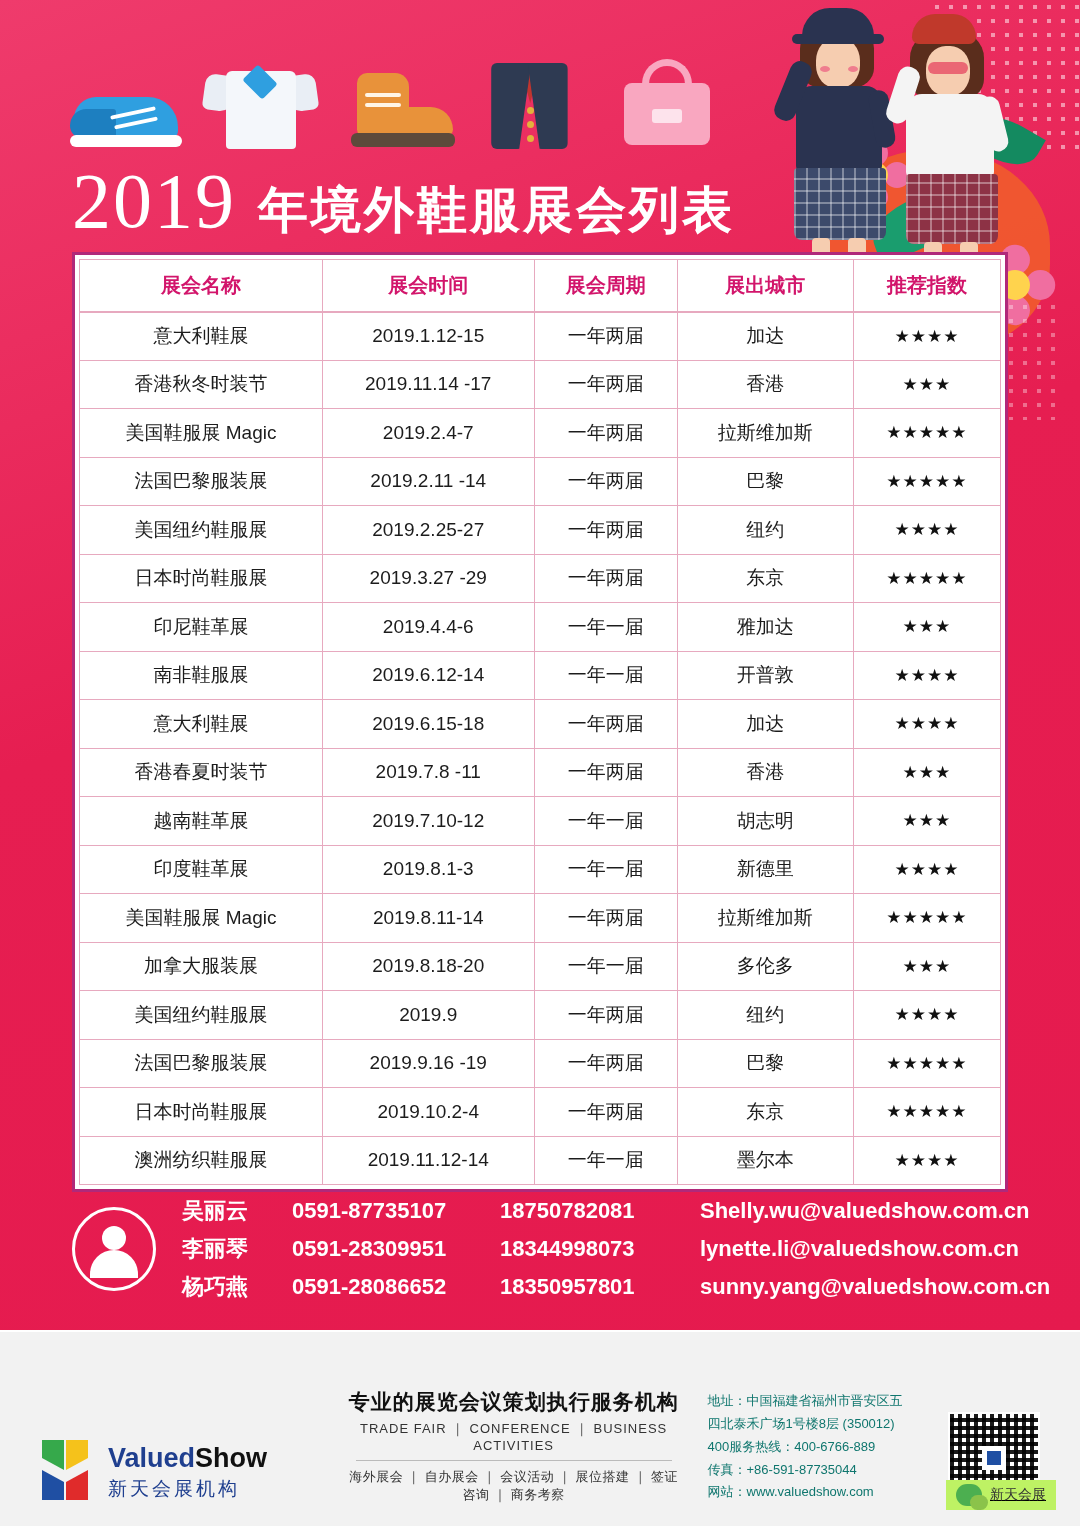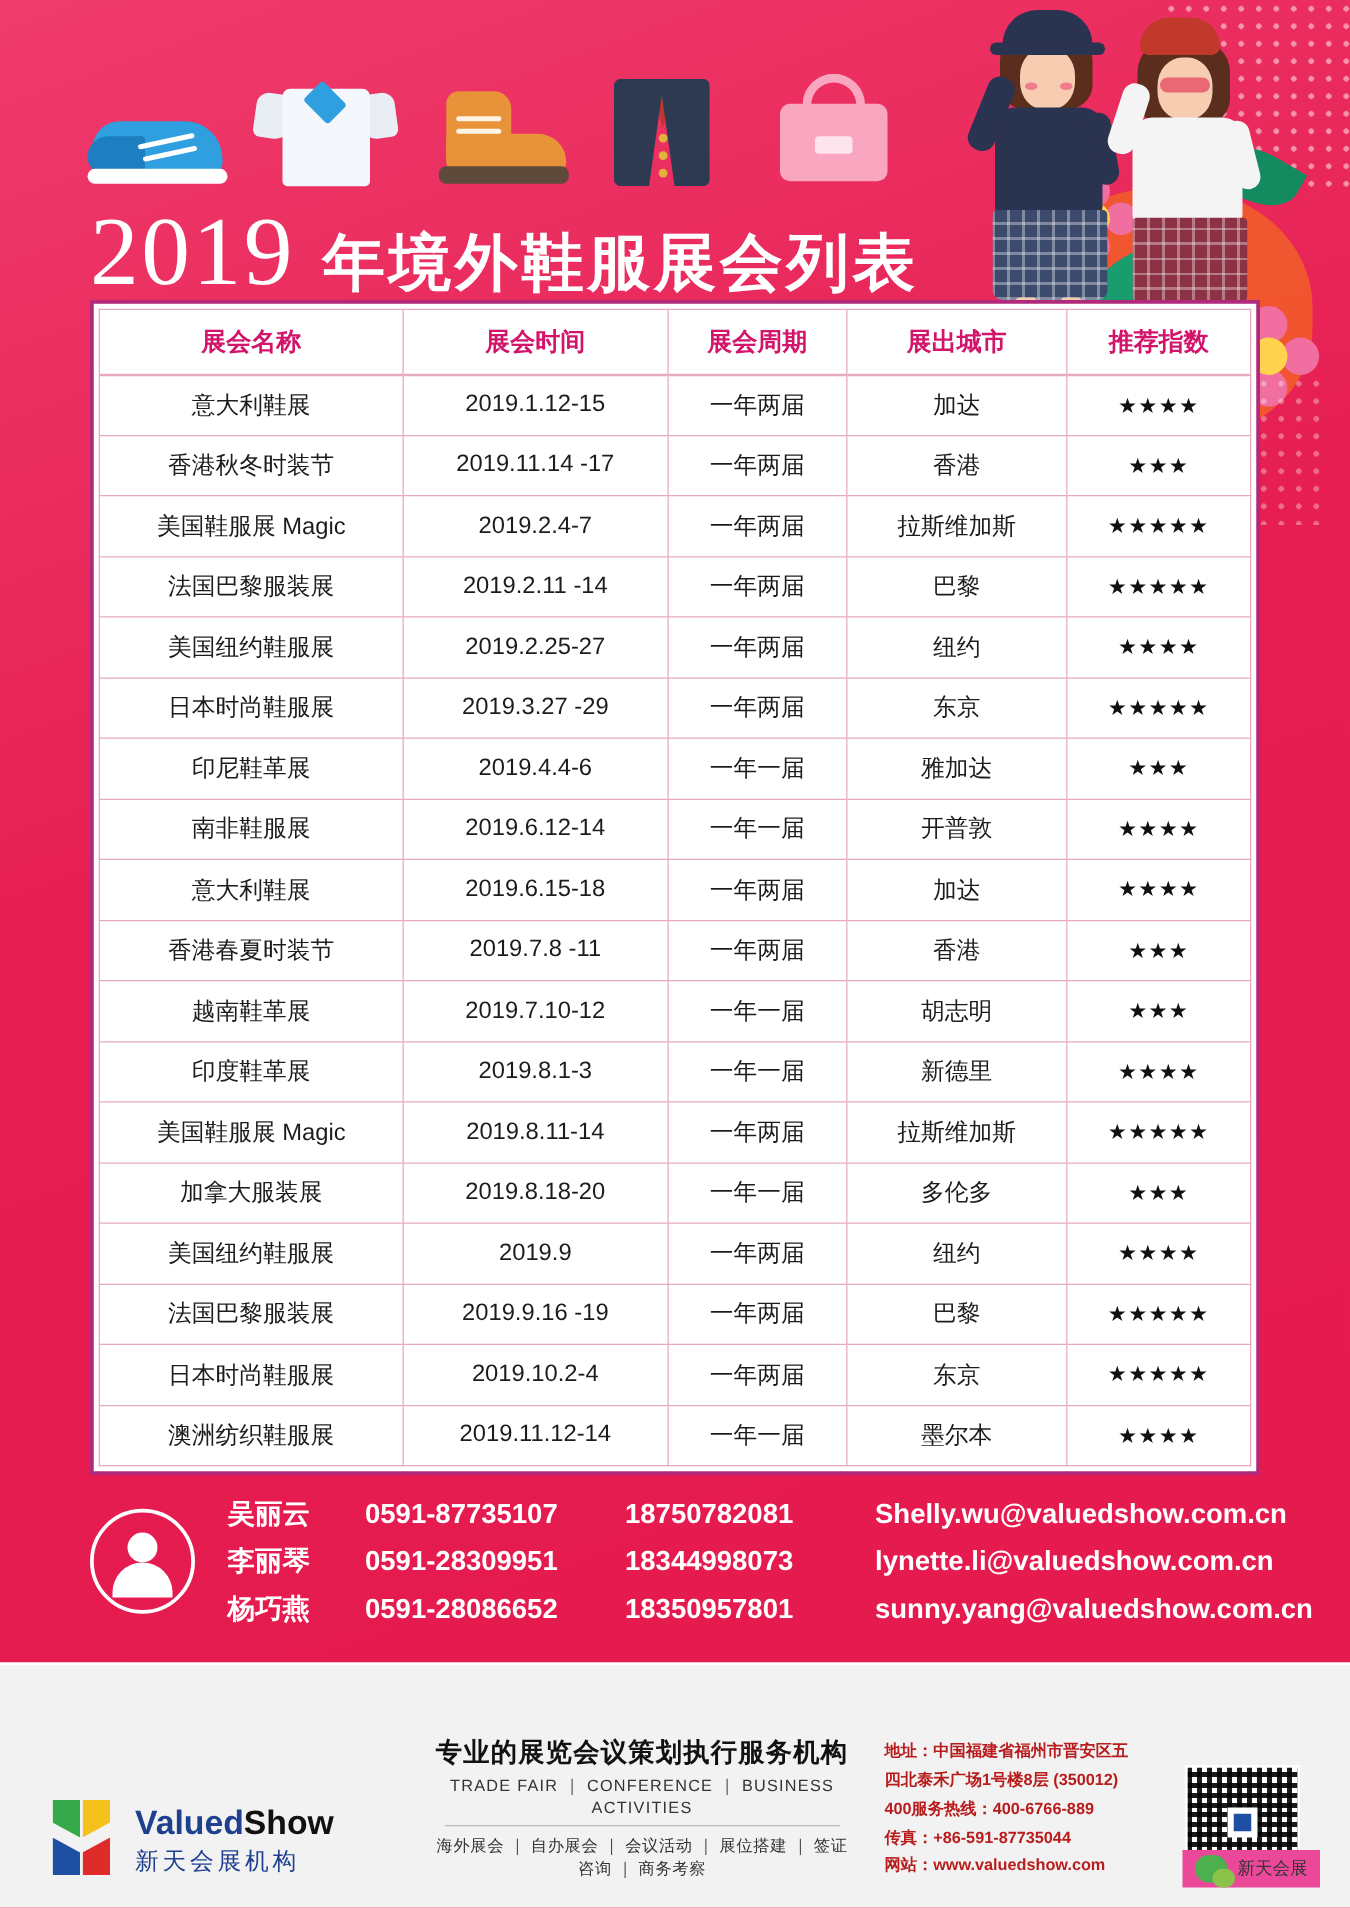--- a/index.html
+++ b/index.html
@@ -244,21 +244,21 @@
   .title-main {
     font-size: 50px;
     color: #ffffff;
     font-weight: bold;
     letter-spacing: 3px;
   }
 
   
   .table-card {
     position: absolute;
-    left: 72px; top: 240px;
+    left: 72px; top: 252px;
     width: 936px;
     background: #ffffff;
     border: 3px solid #b0297a;
     padding: 4px;
   }
   table { border-collapse: collapse; width: 100%; }
   th, td {
     border: 1px solid #e7a9bf;
     text-align: center;
     font-size: 19px;
@@ -340,34 +340,34 @@
   .logo-text-en .show { color: #111; font-weight: bold; }
   .logo-text-cn { font-size: 19px; color: #1f3f8f; letter-spacing: 3px; margin-top: 2px;}
 
   .mid-block { width: 360px; text-align: center; padding-top: 10px; }
   .mid-1 { font-size: 21px; color: #111; font-weight: bold; letter-spacing: 1px;}
   .mid-2 { font-size: 13px; color: #333; letter-spacing: 1px; margin-top: 4px;}
   .mid-line { height:1px; background:#bbb; margin: 7px 10px;}
   .mid-3 { font-size: 19px; color: #111; letter-spacing: 8px; }
   .mid-4 { font-size: 13px; color: #333; margin-top: 7px; letter-spacing: .5px;}
 
-  .addr-block { width: 230px; font-size: 13px; color: #b91c1c; line-height: 1.75; padding-top: 8px; font-weight: bold;}
+  .addr-block { width: 230px; font-size: 13px; color: #0f766e; line-height: 1.75; padding-top: 8px;}
   .qr { width: 92px; height: 92px; margin-top: 6px; position: relative;
         background:
           repeating-linear-gradient(90deg,#1a1a1a 0 4px, #fff 4px 8px),
           repeating-linear-gradient(0deg,#1a1a1a 0 4px, #fff 4px 8px);
         background-blend-mode: multiply; border: 2px solid #fff;}
   .qr-center { position:absolute; left:50%; top:50%; transform:translate(-50%,-50%);
         width:24px;height:24px;background:#fff; display:flex;align-items:center;justify-content:center;}
   .qr-center i { width:14px;height:14px;background:#1f4fa3; display:block;}
 
   .wechat-badge {
     position: absolute; right: 24px; bottom: 16px;
     display: flex; align-items: center; gap: 8px;
-    background: #ec4899; padding: 4px 10px;
+    background: #bef264; padding: 4px 10px; text-decoration: underline;
   }
   .wechat-icon {
     width: 26px; height: 22px; border-radius: 11px; background: #4caf50; position: relative;
   }
   .wechat-icon:after {
     content:""; position:absolute; right:-6px; bottom:-4px;
     width:18px;height:15px;border-radius:8px;background:#8bc34a;
   }
   .wechat-text { font-size: 14px; color: #333; }
 </style>

